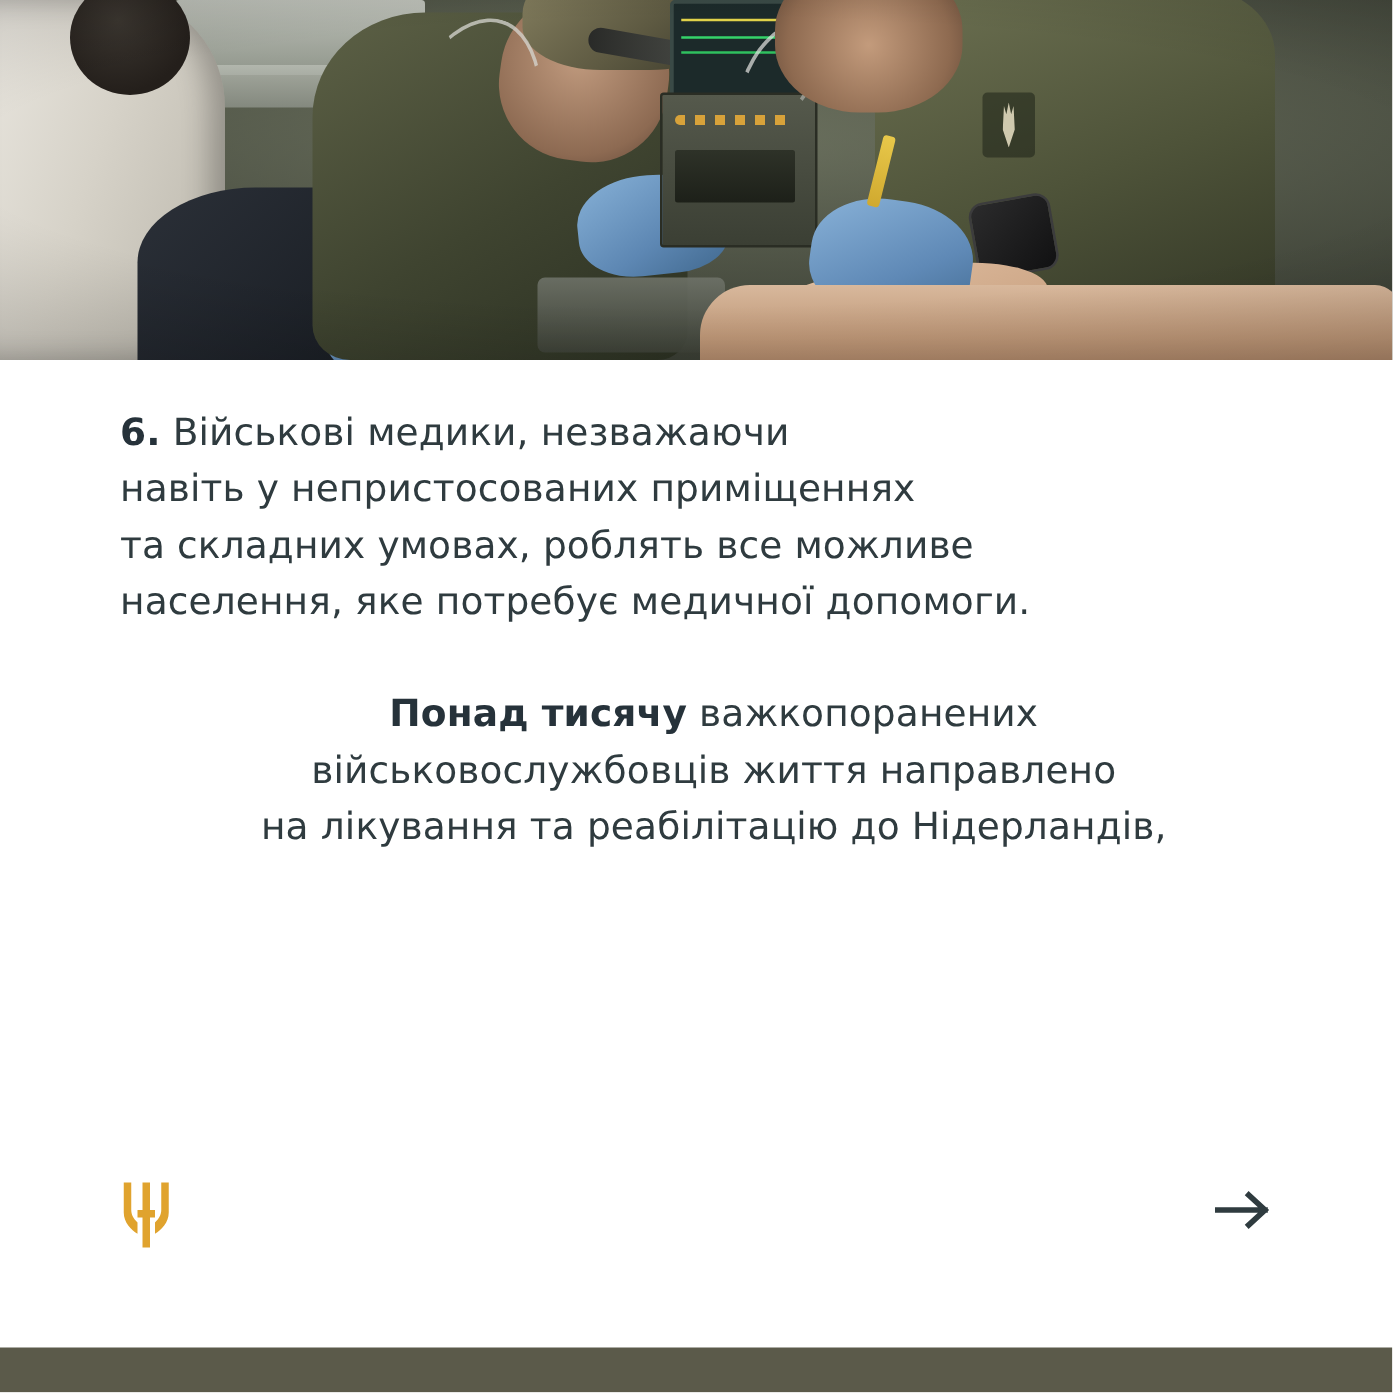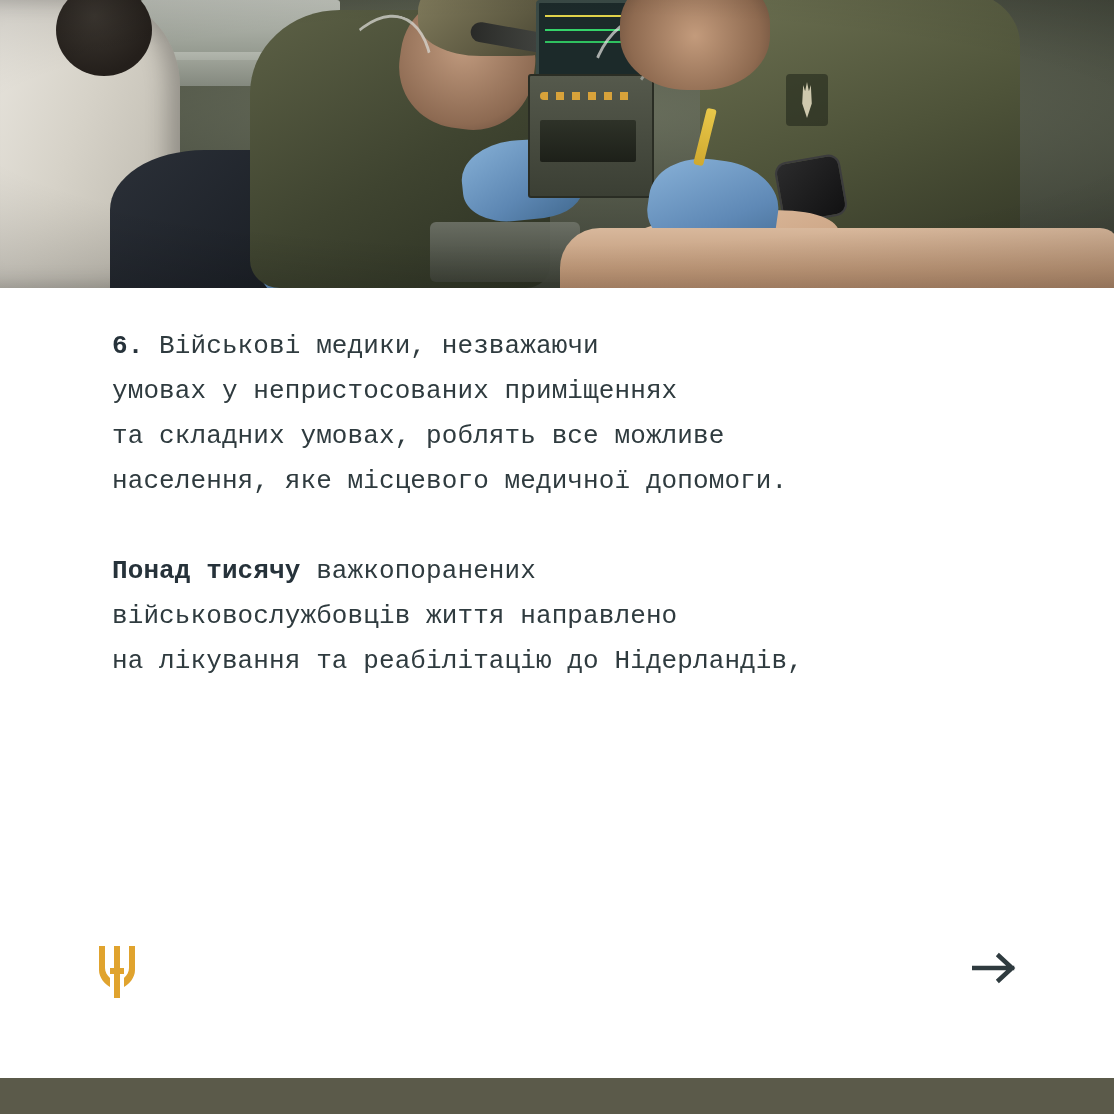--- a/index.html
+++ b/index.html
@@ -315,31 +315,31 @@
   .content {
     position: absolute;
     left: 0;
     top: 288px;
     width: 1114px;
     height: 790px;
     background: #ffffff;
   }
   .body-text {
     position: absolute;
-    left: 112px;
+    left: 96px;
     top: 36px;
     width: 950px;
     color: #2f3b3f;
-    font-size: 26px;
+    font-size: 30px;
     line-height: 45px;
     letter-spacing: 0.1px;
-    font-family: Liberation Mono, monospace;
   }
   .para + .para {
     margin-top: 45px;
+    text-align: center;
   }
   .para b {
     font-weight: 700;
     color: #26323a;
   }
   .nowrap-line {
     display: block;
   }
 
   
@@ -413,23 +413,23 @@
       <div class="ph-patient"></div>
       <div class="ph-vignette"></div>
     </div>
   </div>
 
   <div class="content">
     <div class="body-text">
 
       <div class="para">
         <span class="nowrap-line"><b>6.</b> <span>Військові медики, незважаючи</span></span>
-        <span class="nowrap-line">умовах у непристосованих приміщеннях</span>
+        <span class="nowrap-line">навіть у непристосованих приміщеннях</span>
         <span class="nowrap-line">та складних умовах, роблять все можливе</span>
-        <span class="nowrap-line">населення, яке місцевого медичної допомоги.</span>
+        <span class="nowrap-line">населення, яке потребує медичної допомоги.</span>
       </div>
 
       <div class="para">
         <span class="nowrap-line"><b>Понад тисячу</b><span> важкопоранених</span></span>
         <span class="nowrap-line">військовослужбовців життя направлено</span>
         <span class="nowrap-line">на лікування та реабілітацію до  Нідерландів,</span>
       </div>
 
     </div>
   </div>

